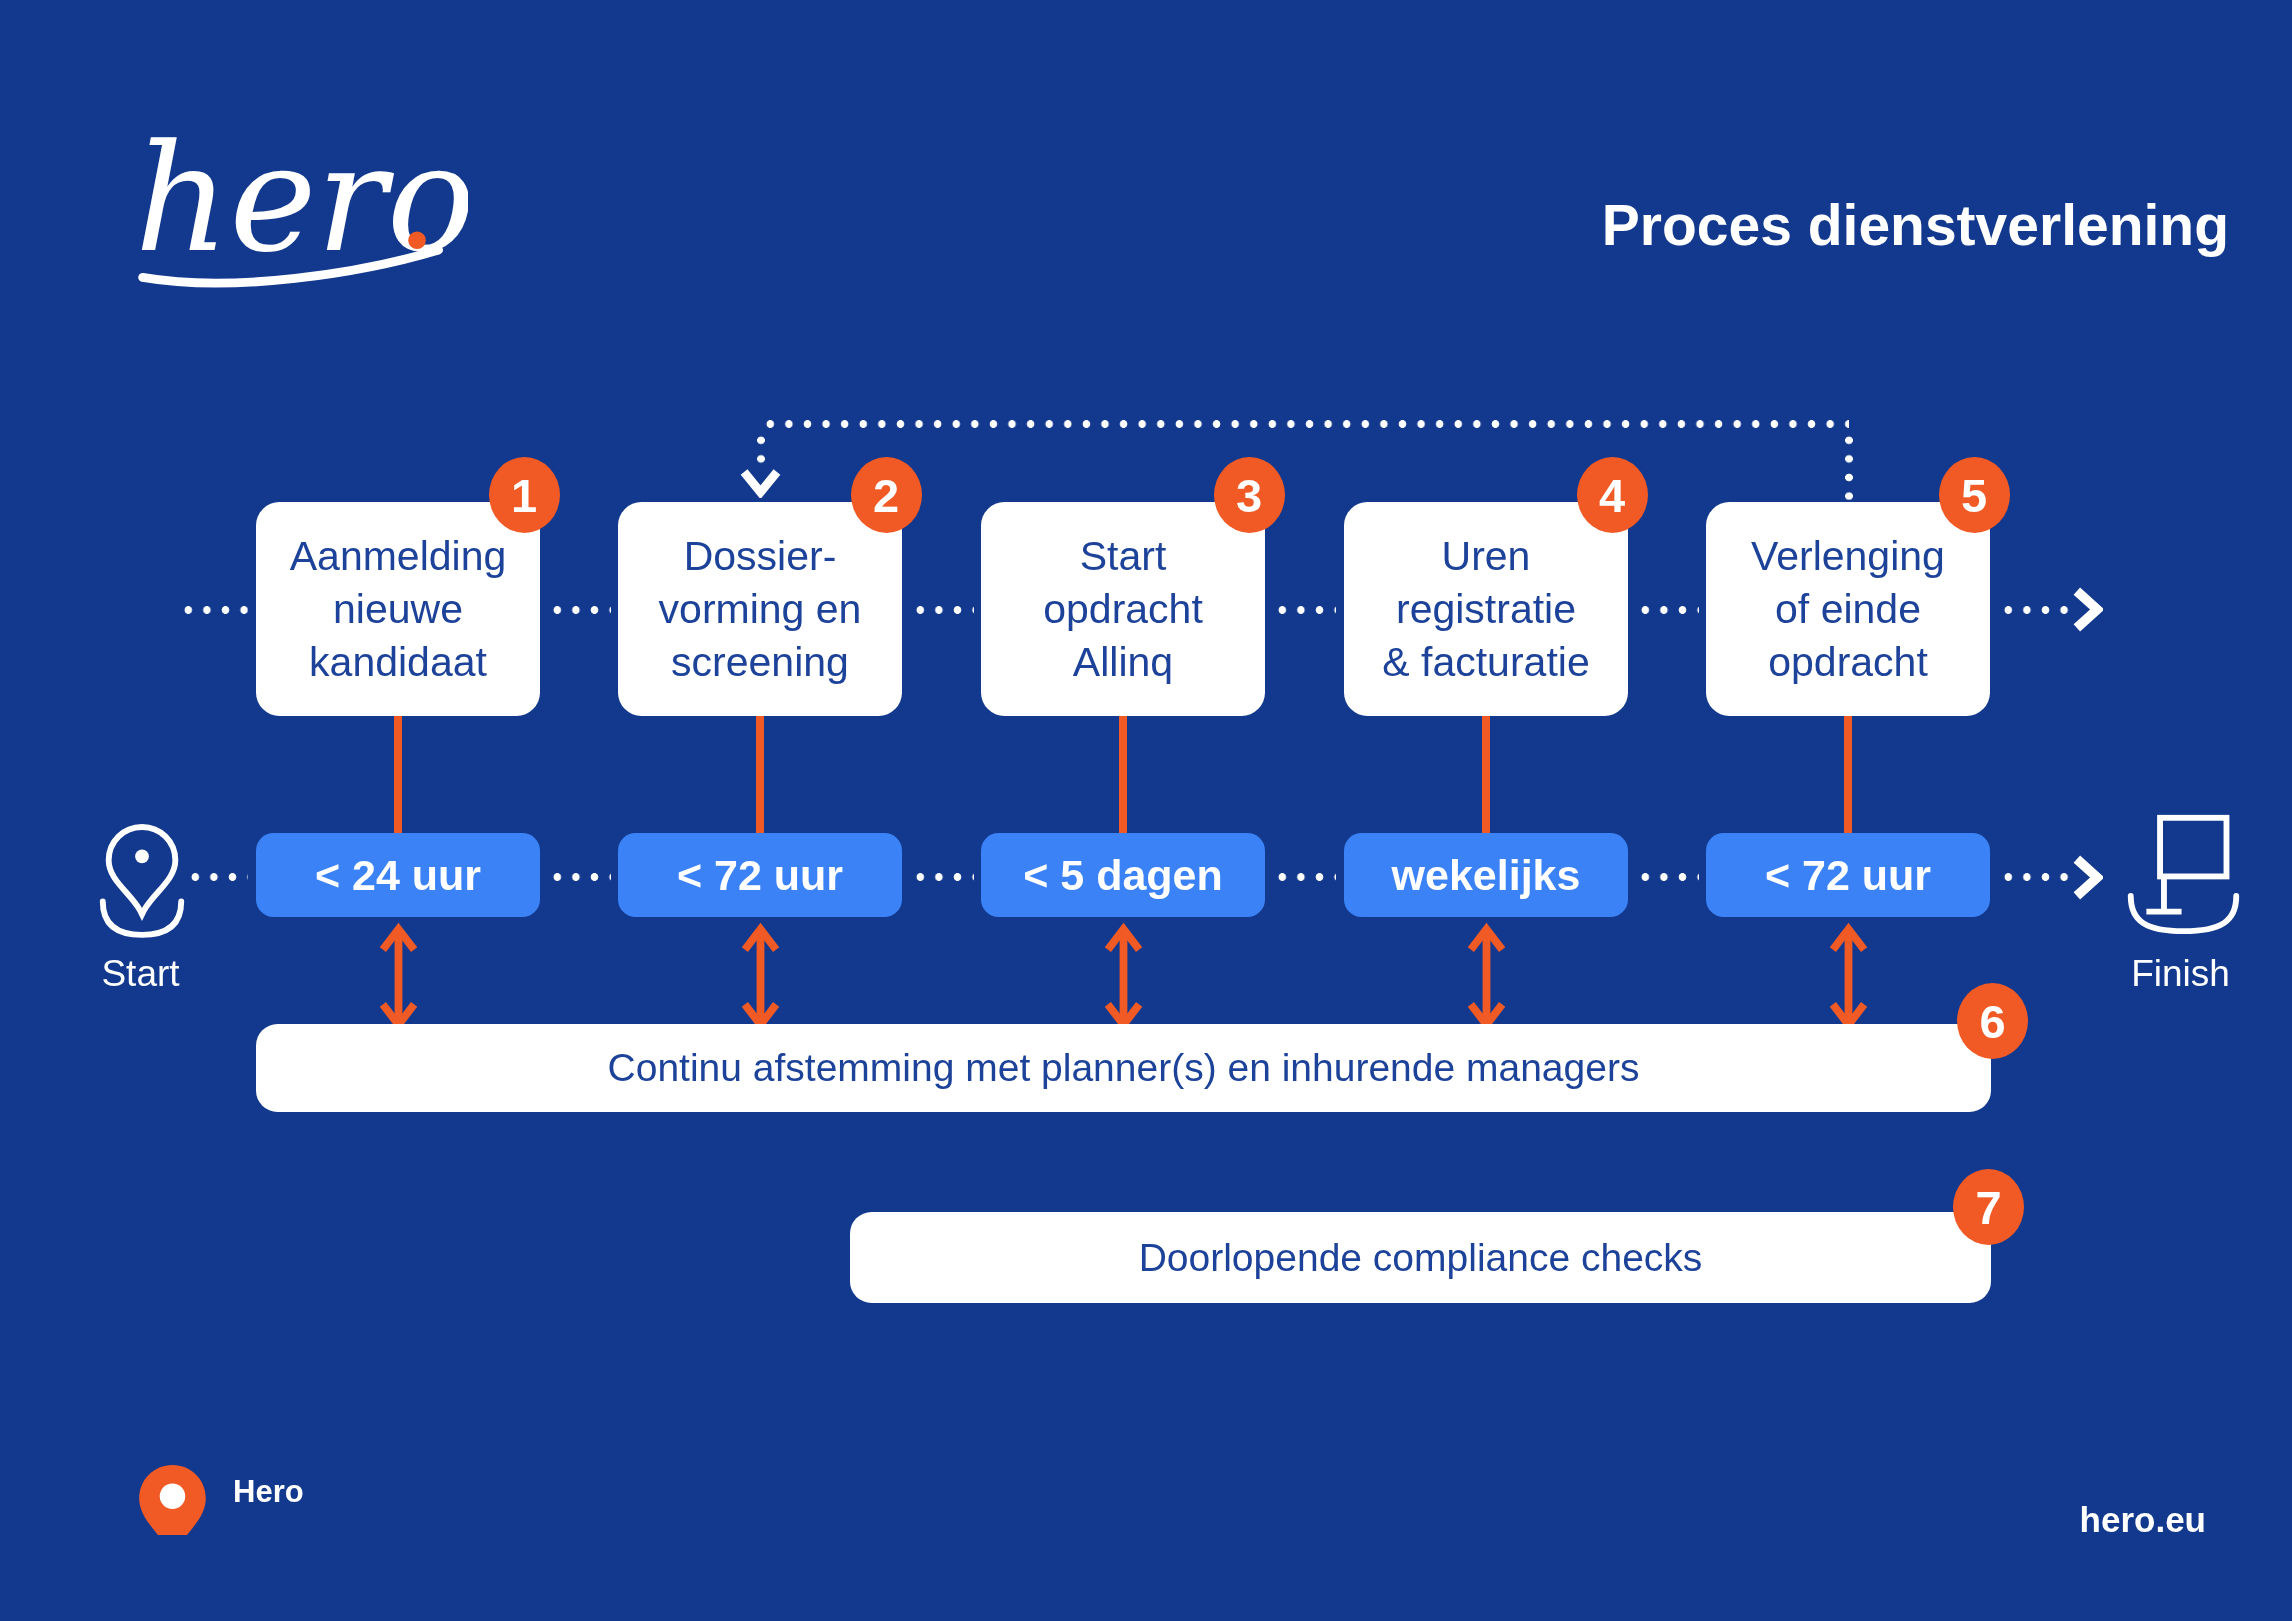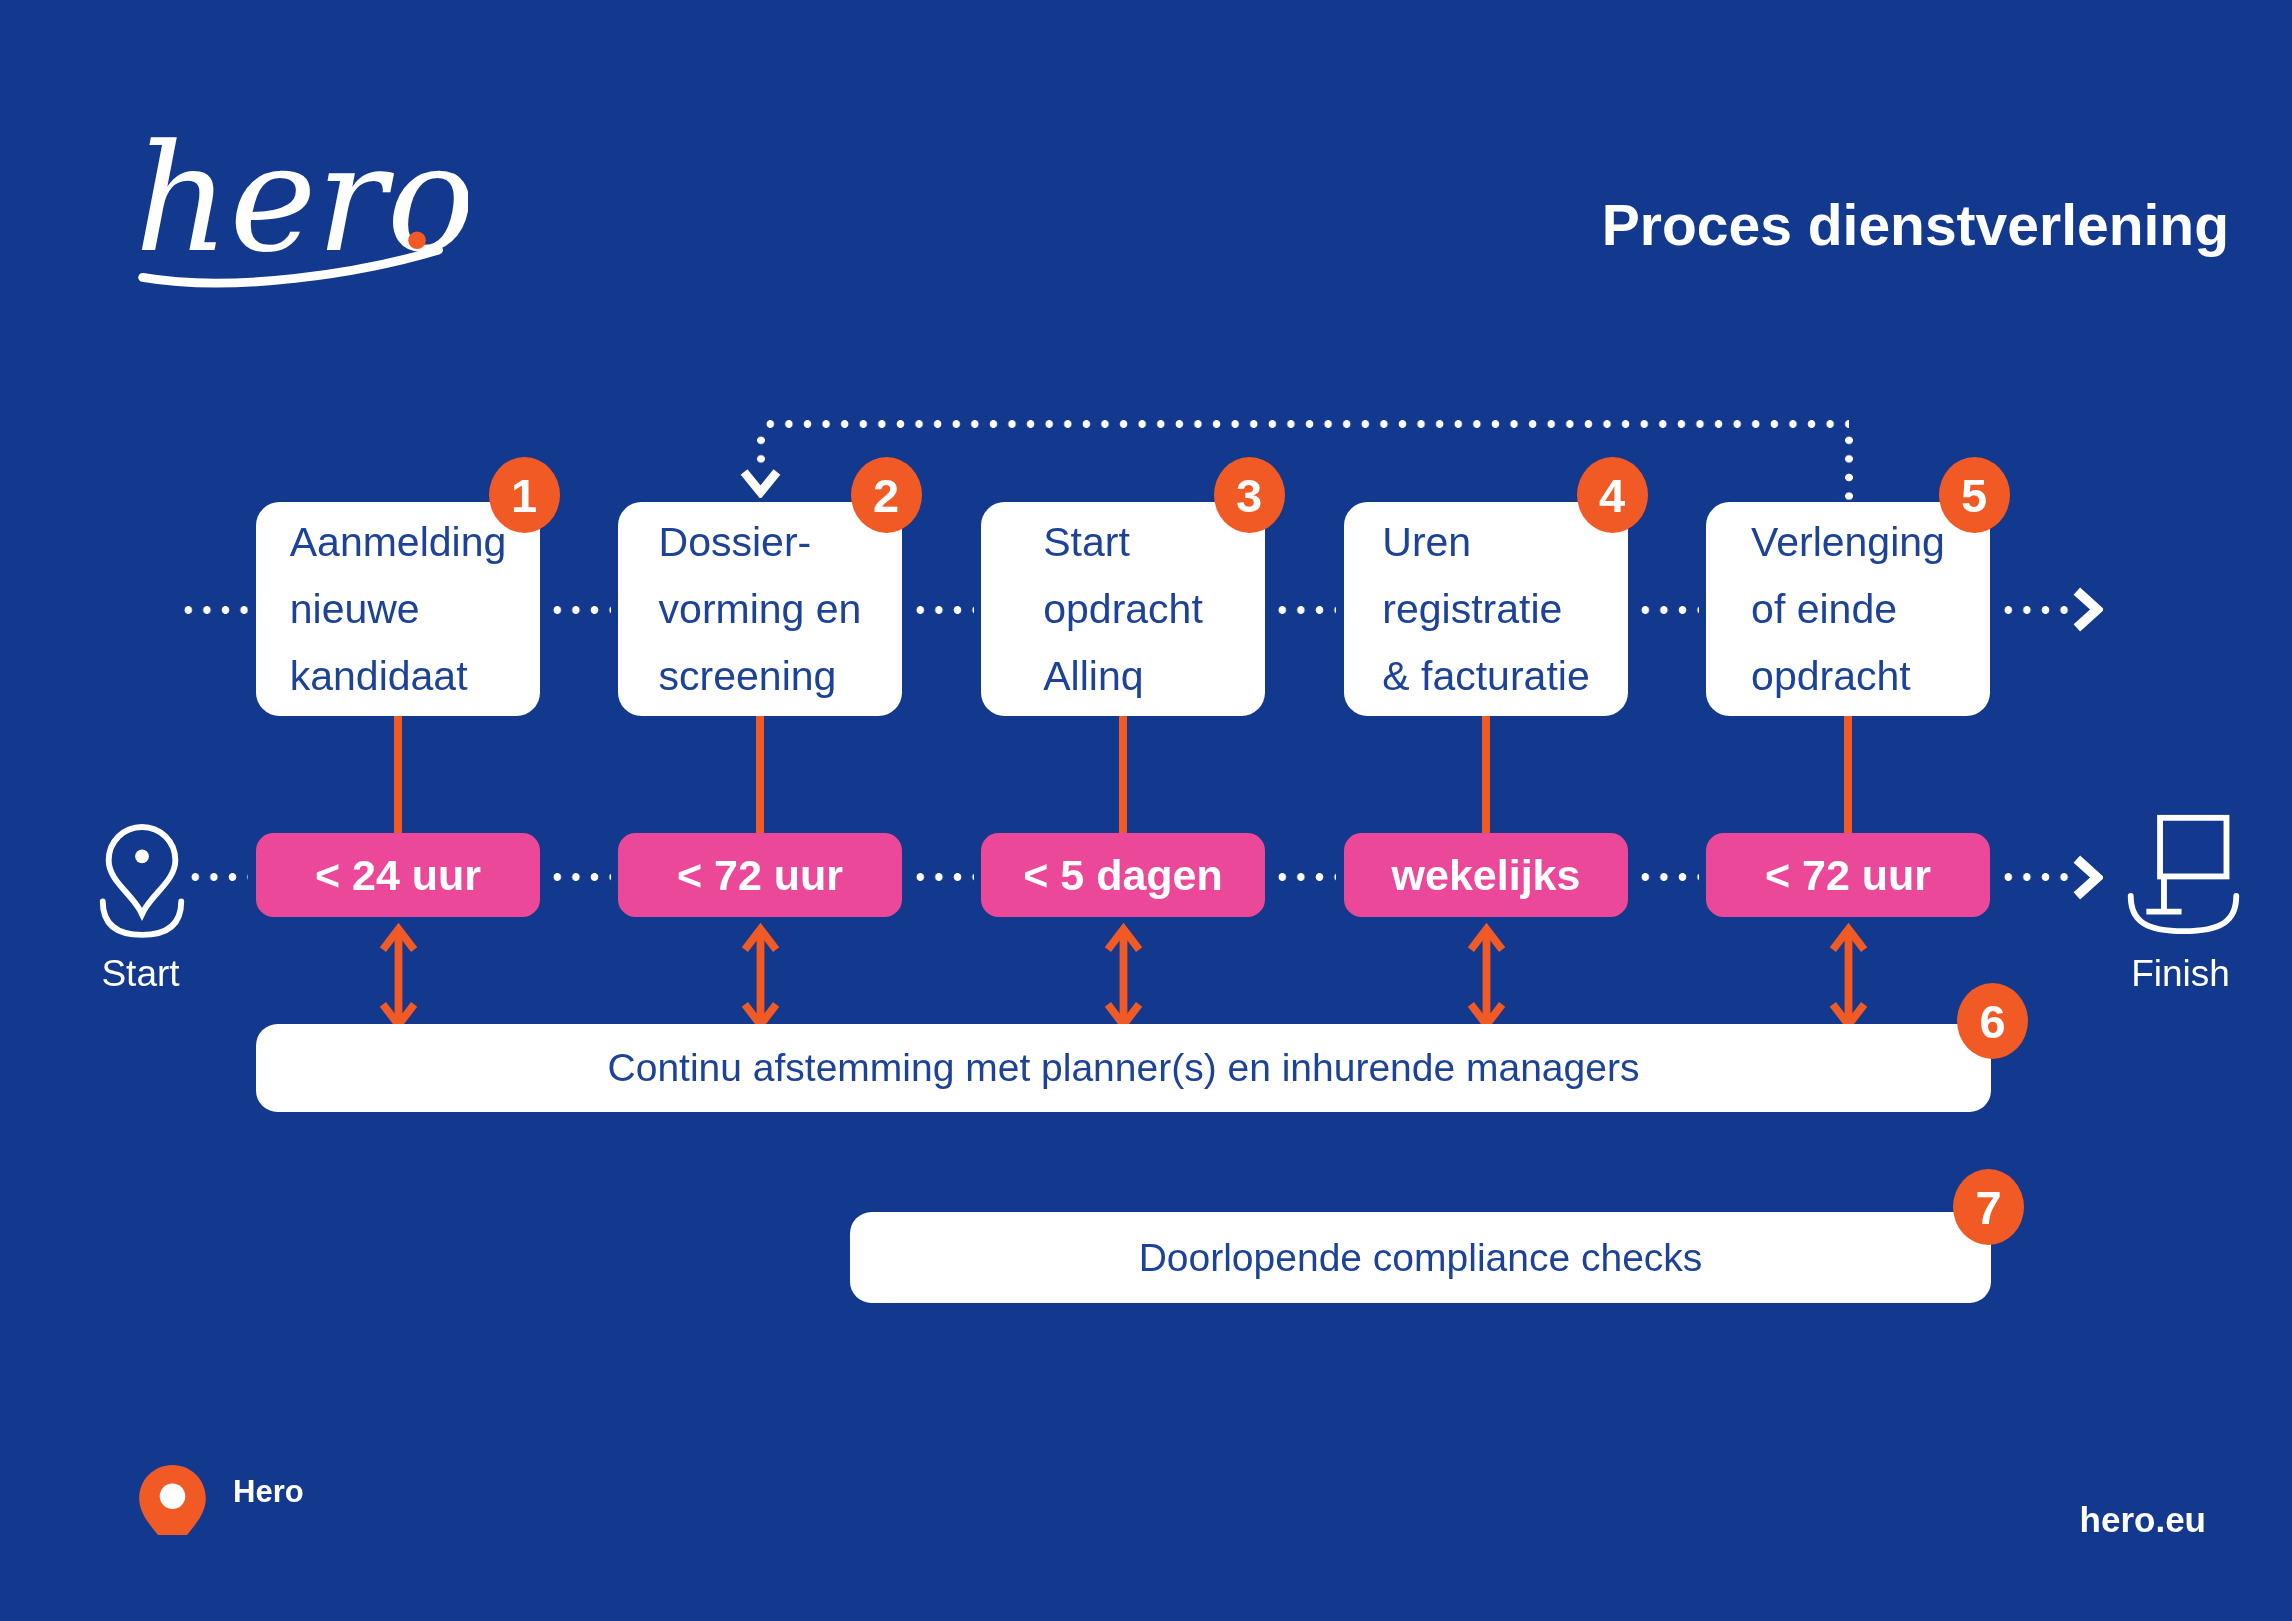--- a/index.html
+++ b/index.html
@@ -9,28 +9,28 @@
   
   .logo{position:absolute;left:125px;top:54px;width:343px;height:245px;}
   .page-title{position:absolute;right:108px;top:192px;font-size:57px;font-weight:bold;
               color:#fff;letter-spacing:0px;}
 
   
   .col{position:absolute;top:502px;width:284px;height:549px;}
   .c1{left:256px}.c2{left:618px}.c3{left:981px}.c4{left:1344px}.c5{left:1706px}
   .pbox{position:absolute;top:0;left:0;width:284px;height:214px;background:#fff;
         border-radius:23.5px;display:flex;align-items:center;justify-content:center;}
-  .pbox-label{font-size:41px;line-height:67px;color:#1C4299;
+  .pbox-label{font-size:41px;line-height:53px;color:#1C4299;text-align:center;
               white-space:pre-line;font-weight:500;}
   .numcircle{position:absolute;width:71px;height:76px;border-radius:50%;background:#F15A25;
              color:#fff;font-size:47px;font-weight:bold;display:flex;align-items:center;
              justify-content:center;}
   .on-box{top:-45px;right:-19.6px;}
   .conn{position:absolute;left:138px;top:214px;width:7.8px;height:129px;background:#F15A25;}
-  .badge{position:absolute;left:0;top:331px;width:284px;height:84px;background:#ec4899;
+  .badge{position:absolute;left:0;top:331px;width:284px;height:84px;background:#3b82f6;
          border-radius:17.6px;display:flex;align-items:center;justify-content:center;}
   .badge-label{color:#fff;font-size:43px;font-weight:bold;}
   .darrow{position:absolute;left:121px;top:420px;}
 
   
   .dots-h{position:absolute;height:7.8px;
           background-image:radial-gradient(circle,#fff 3.5px,rgba(255,255,255,0) 4.1px);
           background-size:18.6px 7.8px;background-repeat:repeat-x;background-position:left center;}
   .dots-v{position:absolute;width:7.8px;
           background-image:radial-gradient(circle,#fff 3.5px,rgba(255,255,255,0) 4.1px);

